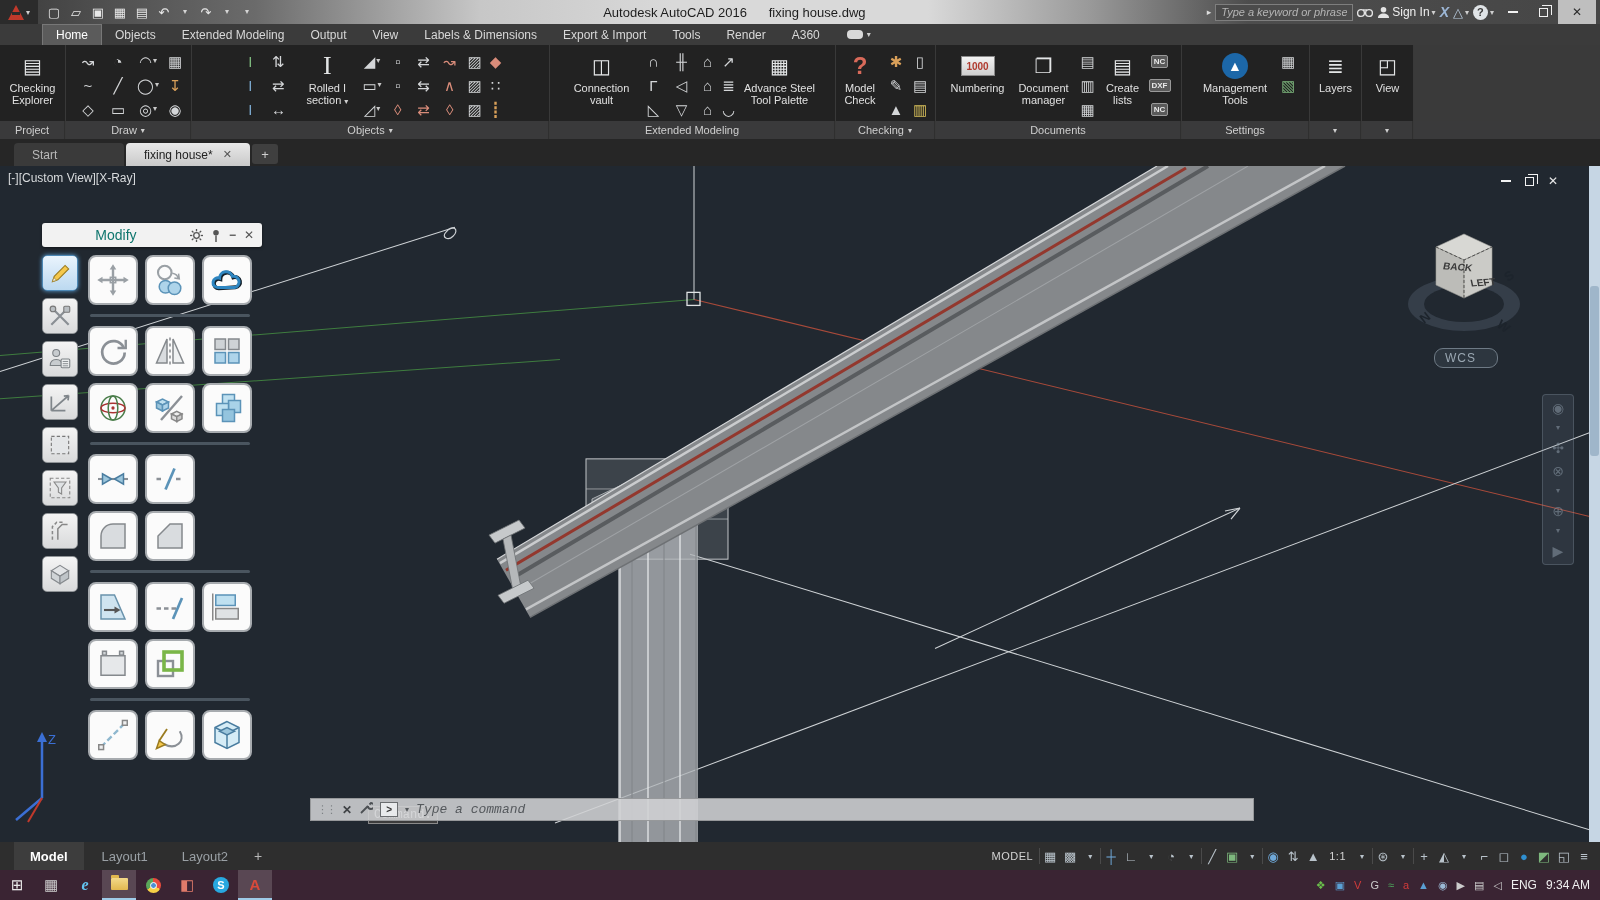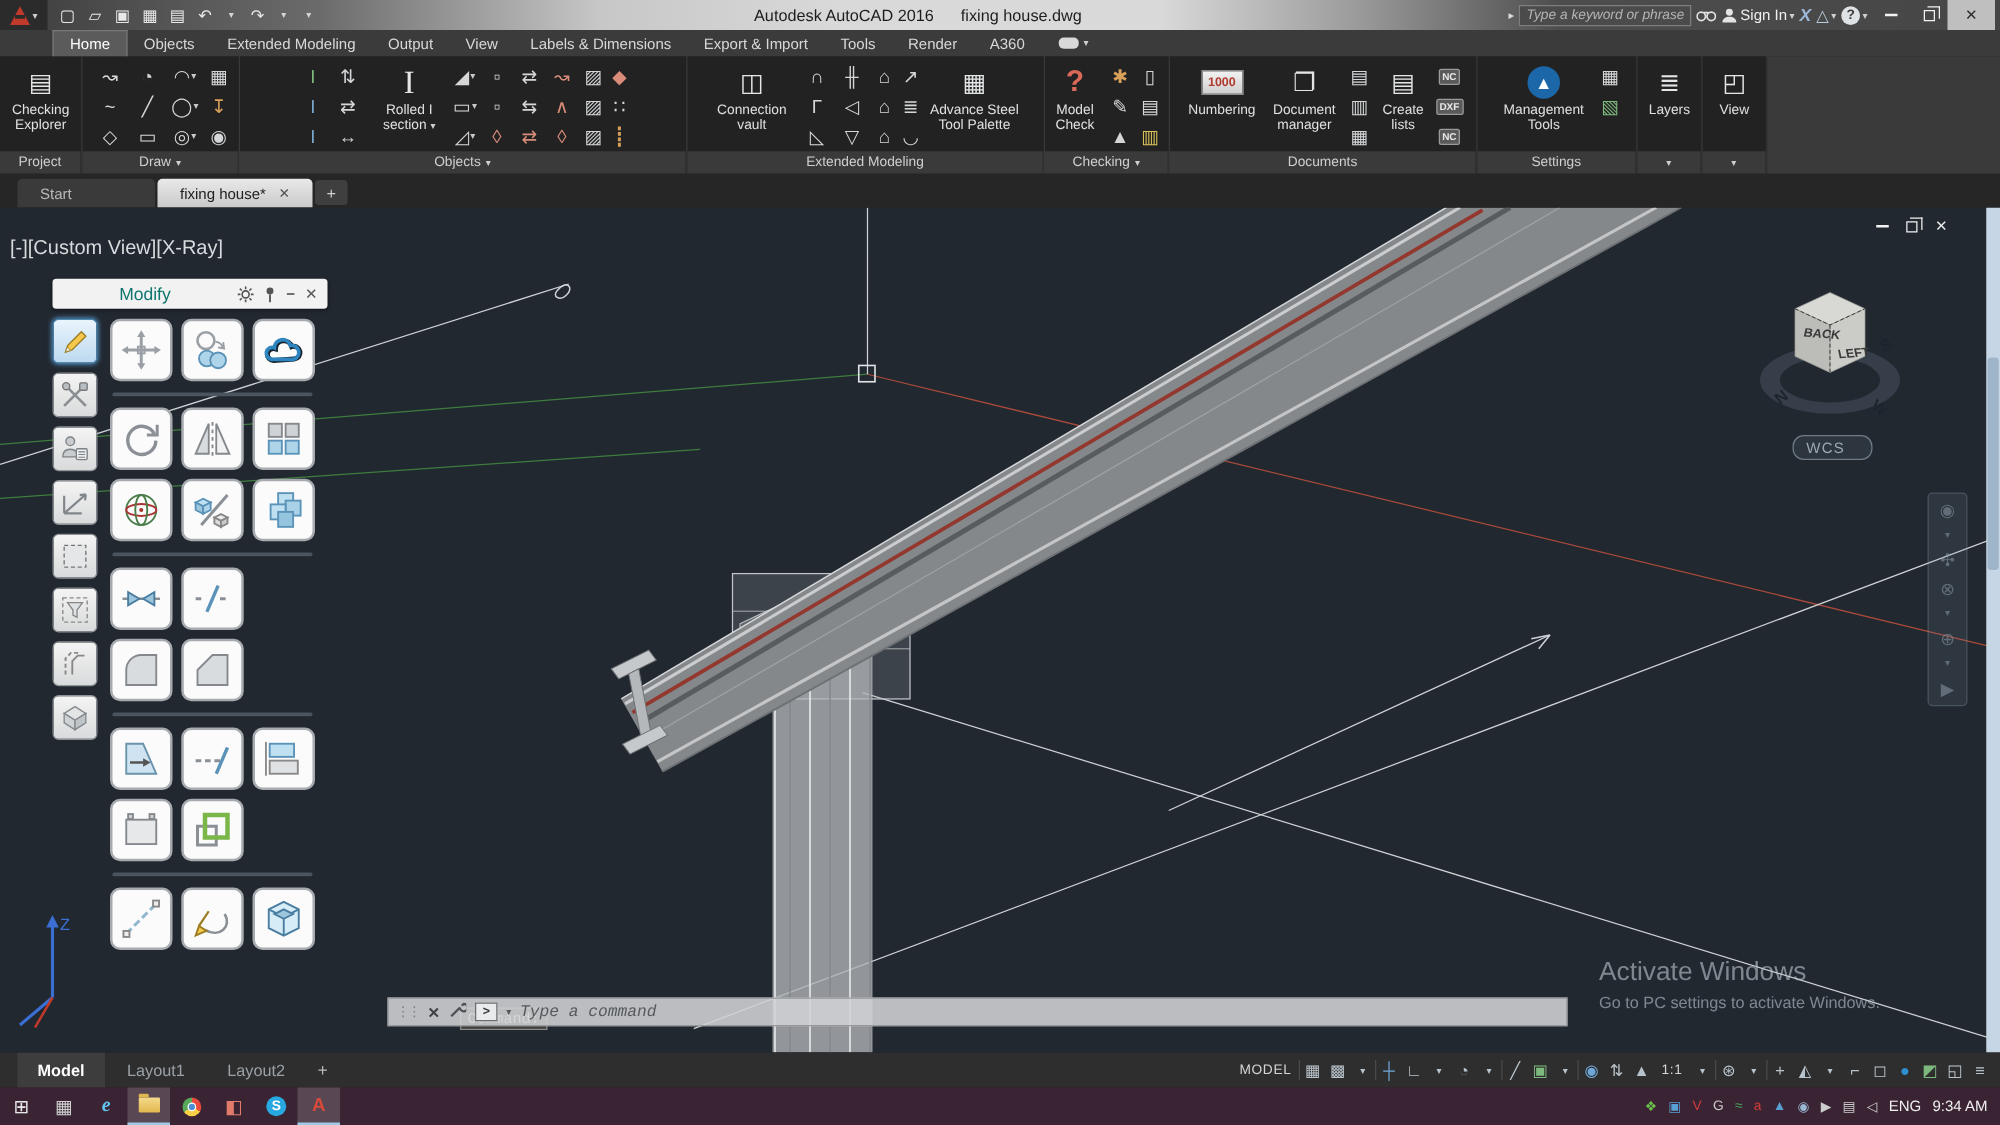--- a/index.html
+++ b/index.html
@@ -60,21 +60,21 @@
   .doctabs { height:27px; flex:0 0 27px; background:#262626; display:flex; align-items:flex-end; padding-left:14px; gap:2px; }
   .dtab { height:23px; padding:0 18px; display:flex; align-items:center; gap:10px; font-size:12px; border-radius:4px 4px 0 0; }
   .dtab.start { background:#3a3a3a; color:#b9b9b9; min-width:110px; }
   .dtab.active { background:linear-gradient(#e9e9e9,#c9c9c9); color:#222; }
   .dtab .x { color:#555; font-size:11px; }
   .dtab-plus { height:20px; width:26px; margin-bottom:2px; background:#3f3f3f; border-radius:3px; color:#cfcfcf; display:flex; align-items:center; justify-content:center; font-size:13px; }
 
   
   .canvas { position:relative; flex:1 1 auto; background:#212830; overflow:hidden; }
   .canvas svg.model { position:absolute; inset:0; }
-  .vp-label { position:absolute; left:8px; top:24px; color:#d8dbdd; font-size:16px; }
+  .vp-label { position:absolute; left:8px; top:5px; color:#d8dbdd; font-size:12px; }
   .vp-ctrls { position:absolute; right:42px; top:8px; display:flex; gap:14px; align-items:center; color:#e8e8e8; }
   .scrollbar { position:absolute; right:0; top:0; bottom:0; width:11px; background:#c6d6e4; }
   .scrollbar .thumb { position:absolute; top:120px; left:1px; width:9px; height:170px; background:#9fb6ca; border-radius:3px; }
 
   
   .palette { position:absolute; left:42px; top:57px; width:220px; }
   .pal-title { height:24px; background:#f2f2f2; border-radius:3px; display:flex; align-items:center; padding:0 8px; gap:8px; box-shadow:0 1px 3px rgba(0,0,0,.5); }
   .pal-title .t { flex:1; text-align:center; color:#0f766e; font-size:14px; }
   .pal-title .ic { color:#555; font-size:12px; display:flex; }
   .pal-cols { display:flex; gap:10px; margin-top:8px; }
@@ -798,24 +798,20 @@
       <span>
         <svg width="14" height="14" viewBox="0 0 14 14">
             <path d="M2 12 L9 5 M9 5 a3 3 0 1 0 3-3 l-1.5 1.5" fill="none" stroke="#4c5054" stroke-width="1.8"></path>
           </svg>
       </span>
       <span class="cmd-prompt-box">&gt;</span>
       <span class="dd" style="color:#55595d">▾</span>
       <input class="cmd-input" placeholder="Type a command" style="">
     </div>
 
-    <div class="watermark">
-      <div class="l1">Activate Windows</div>
-      <div class="l2">Go to PC settings to activate Windows.</div>
-    </div>
 
     <div class="scrollbar">
         <span class="thumb"></span>
       </div>
   </div>
 
   <div class="bottombar">
     <div class="ltabs" id="ltabs">
         <div class="ltab active">Model</div>
         <div class="ltab">Layout1</div>

